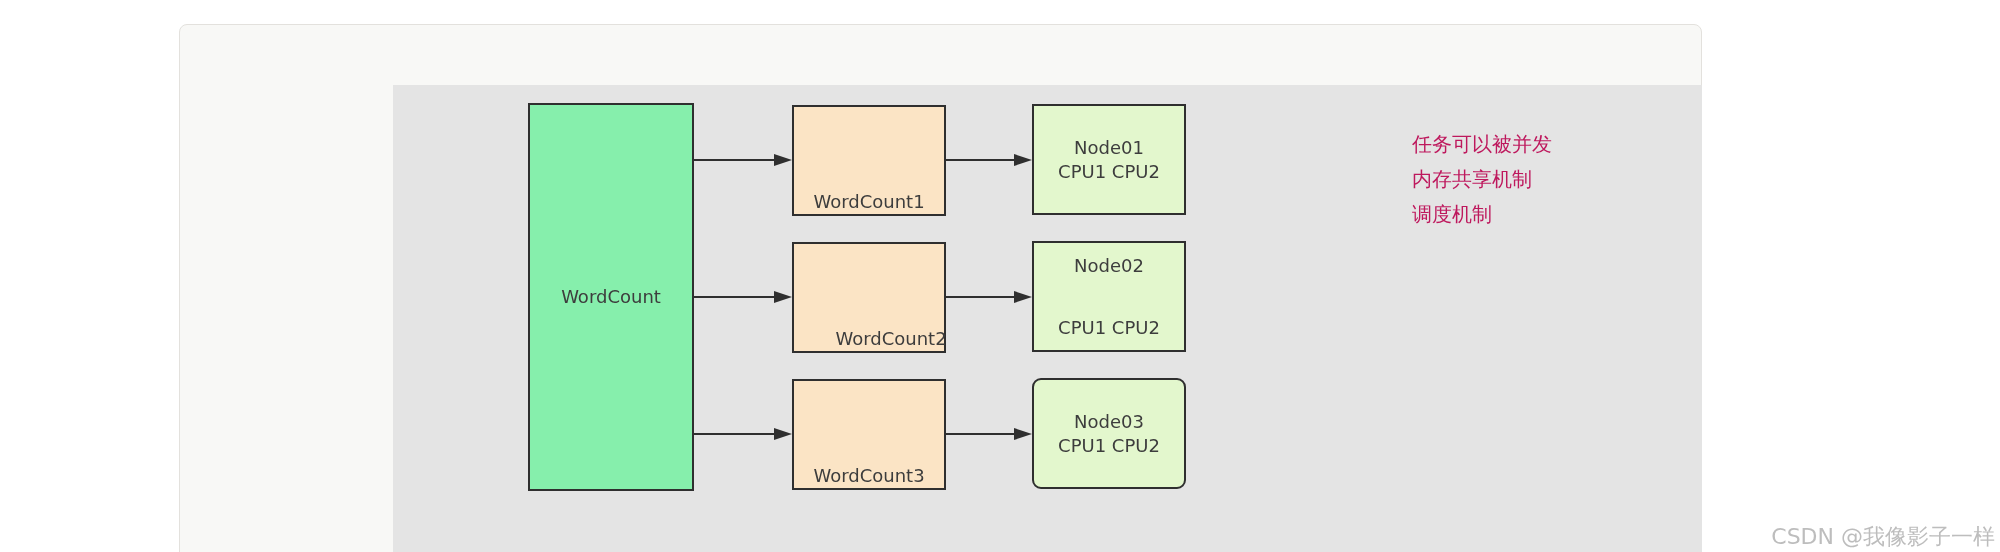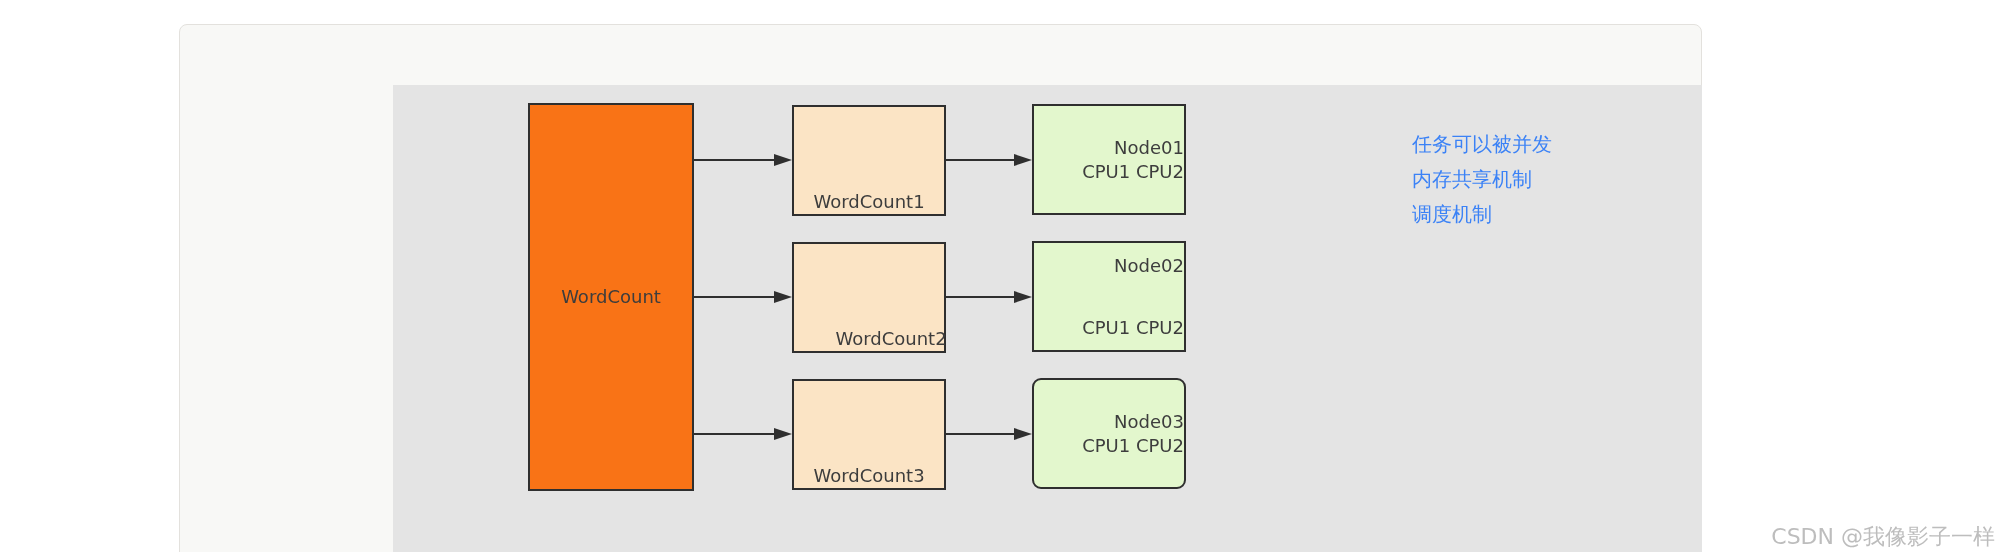--- a/index.html
+++ b/index.html
@@ -40,36 +40,35 @@
     justify-content: center;
     text-align: center;
     color: #3d3d3d;
     font-size: 18px;
     line-height: 24px;
     white-space: nowrap;
   }
   .node-source {
     left: 528px; top: 103px;
     width: 166px; height: 388px;
-    background: #f97316;
+    background: #86efac;
   }
   .node-worker {
     left: 792px;
     width: 154px; height: 111px;
     background: #fbe4c5;
     justify-content: flex-end;
   }
   .worker-1 { top: 105px; }
   .worker-2 { top: 242px; padding-left: 44px; }
   .worker-3 { top: 379px; }
   .node-compute {
     left: 1032px;
     width: 154px; height: 111px;
     background: #e3f7cd;
-    align-items: flex-end;
   }
   .compute-1 { top: 104px; }
   .compute-2 { top: 241px; gap: 38px; }
   .compute-3 { top: 378px; border-radius: 9px; }
 
   
   .arrow { position: absolute; height: 12px; }
   .arrow .shaft {
     position: absolute;
     left: 0; top: 5px; height: 2px;
@@ -88,21 +87,21 @@
   .arrow-b { left: 946px; width: 86px; }
   .arrow-b .shaft { width: 68px; }
   .arrow-row-1 { top: 154px; }
   .arrow-row-2 { top: 291px; }
   .arrow-row-3 { top: 428px; }
 
   
   .annotation {
     position: absolute;
     left: 1412px; top: 127px;
-    color: #3b82f6;
+    color: #be185d;
     font-size: 20px;
     line-height: 35px;
     white-space: nowrap;
   }
 
   
   .watermark {
     position: absolute;
     right: 5px; top: 522px;
     color: #bdbdbd;

